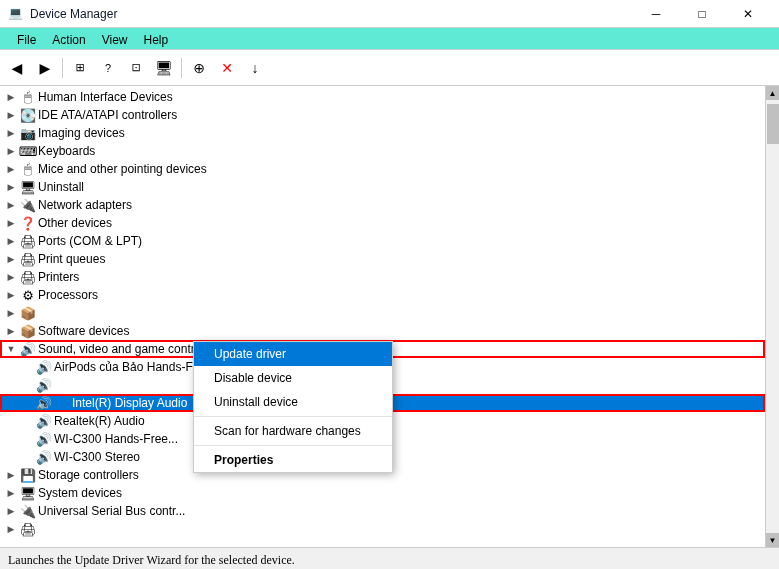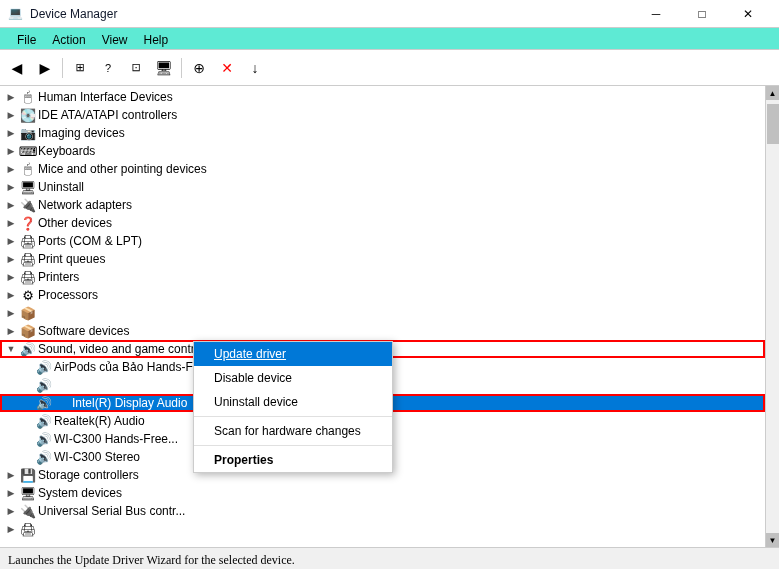--- a/index.html
+++ b/index.html
@@ -151,21 +151,20 @@
     .context-menu-item {
       padding: 5px 20px;
       cursor: pointer;
       font-size: 12px;
       color: #000;
       white-space: nowrap;
     }
     .context-menu-item.highlighted-menu {
       background: #0078d7;
       color: white;
-      text-decoration: underline;
     }
     .context-menu-item.bold { font-weight: bold; }
     .context-menu-separator {
       height: 1px;
       background: #e0e0e0;
       margin: 2px 0;
     }
     
     .sound-border {
       outline: 2px solid red;

